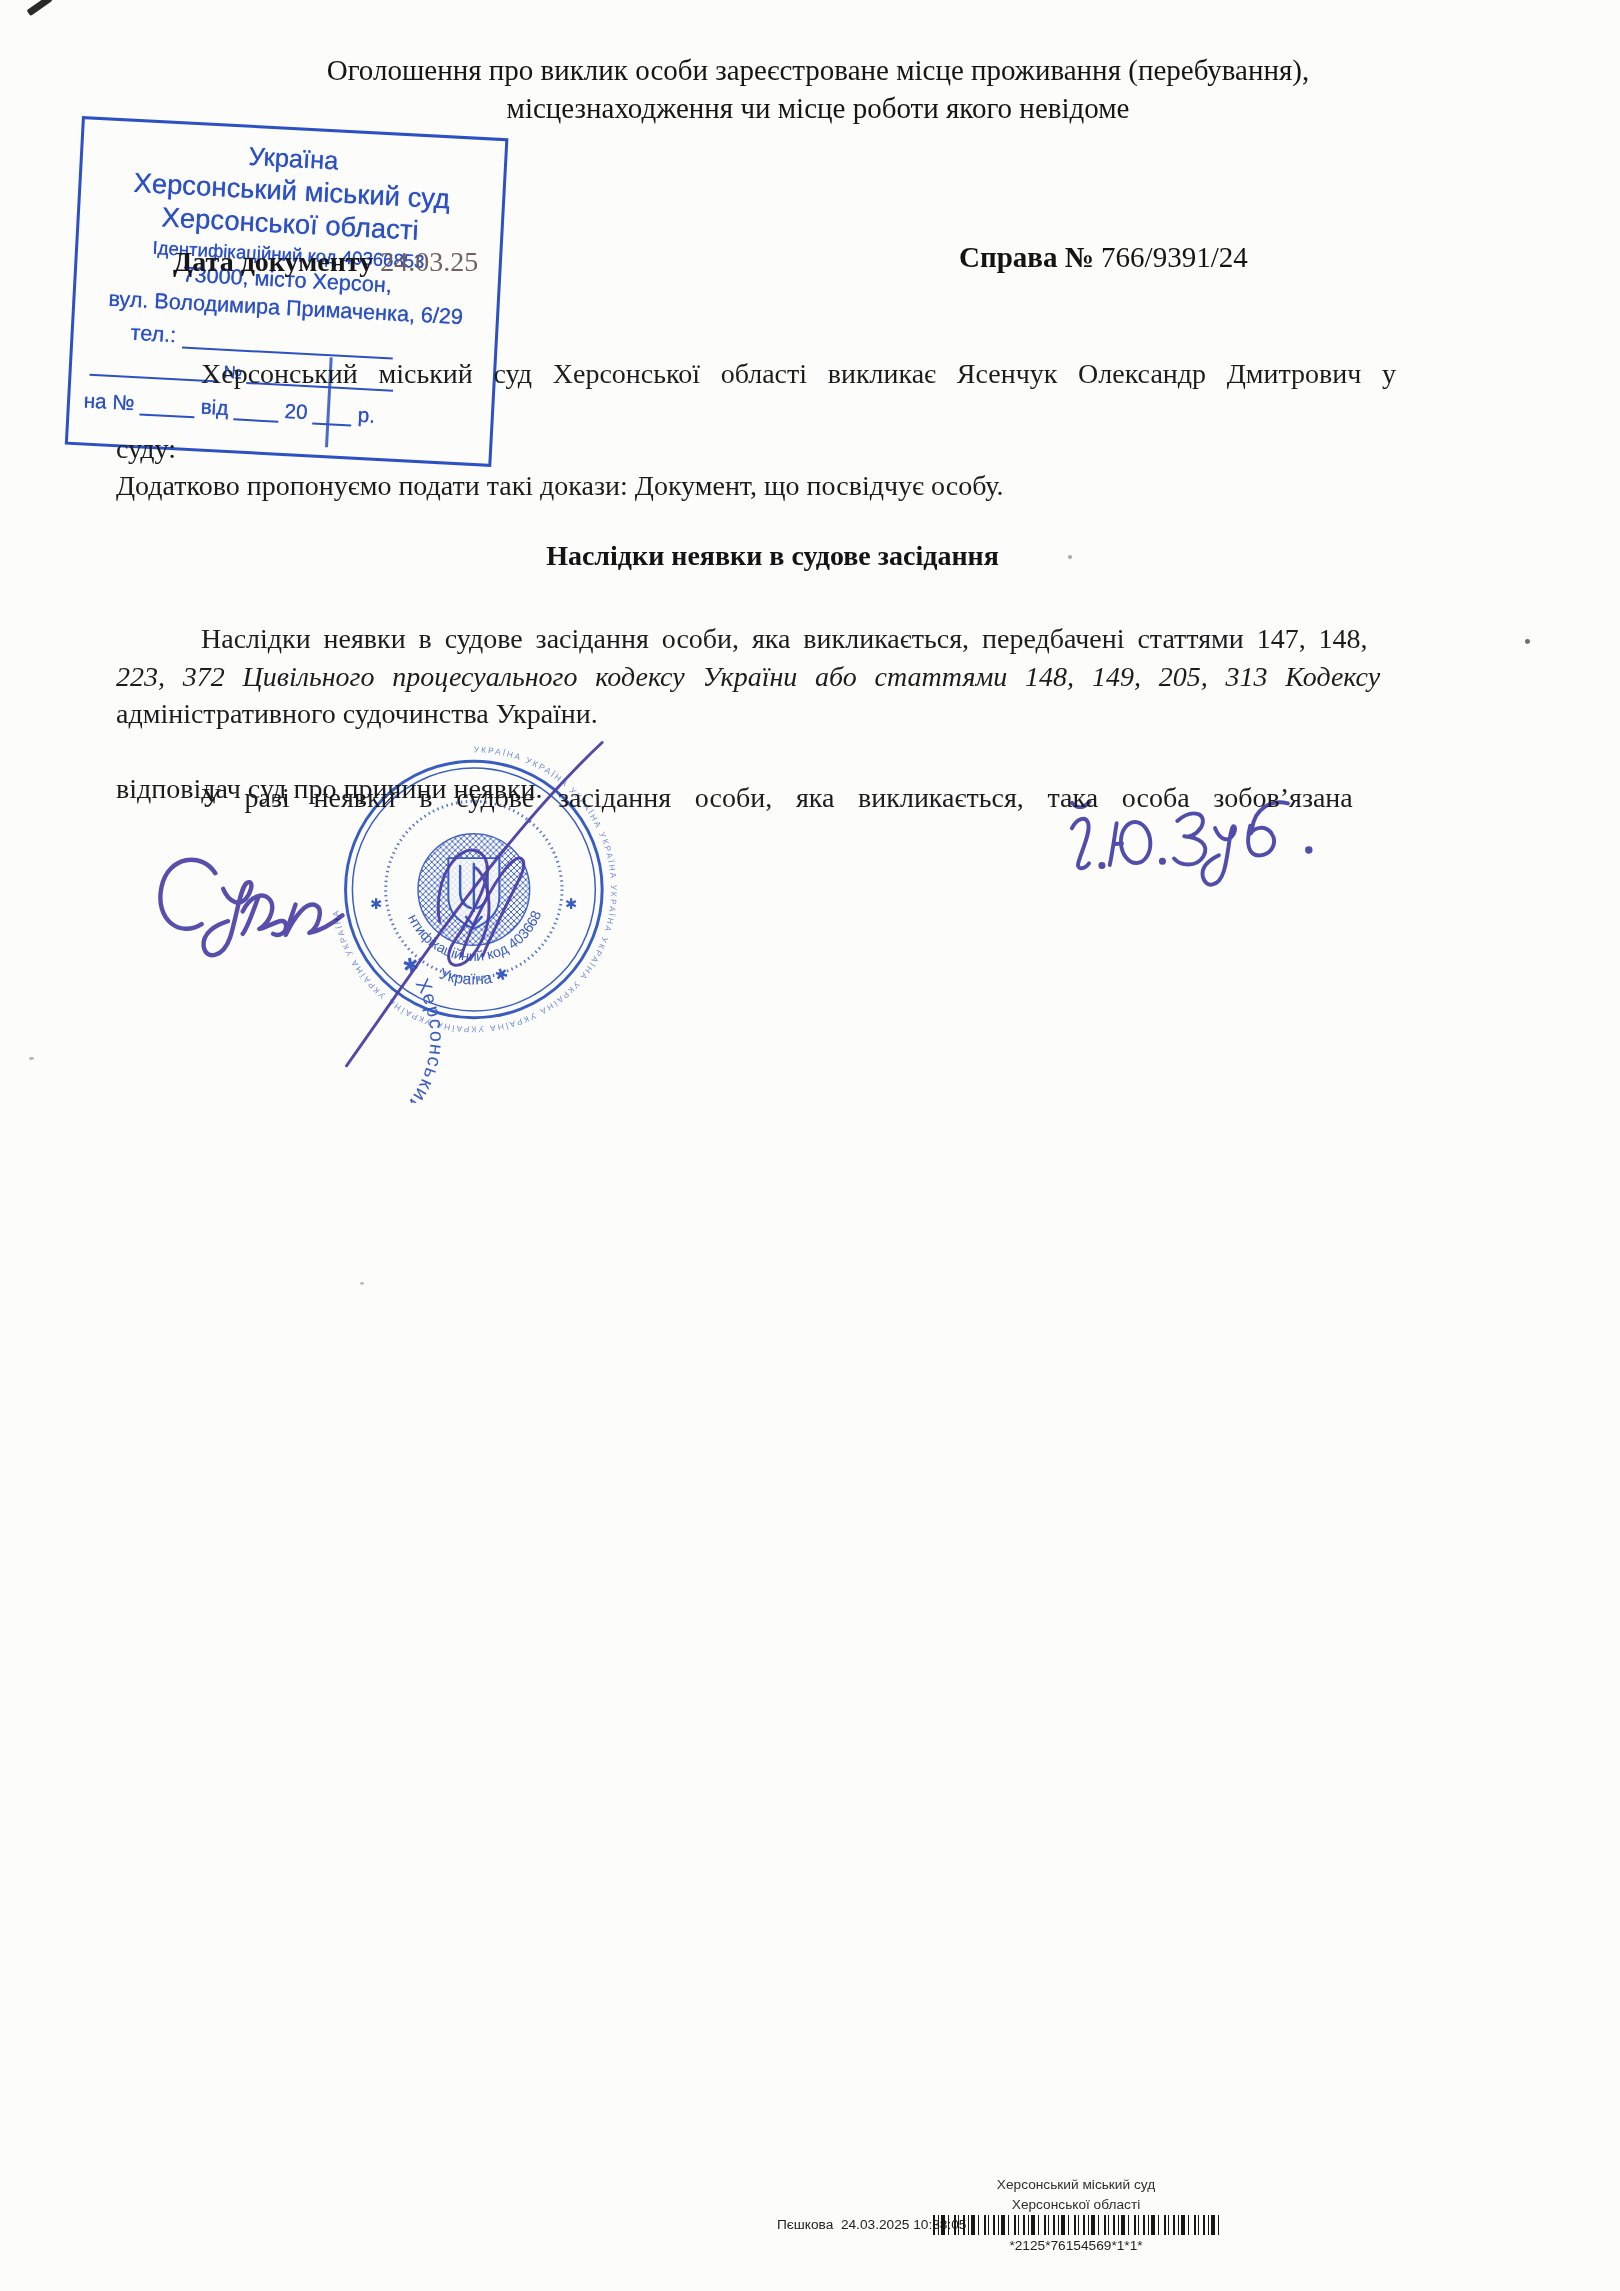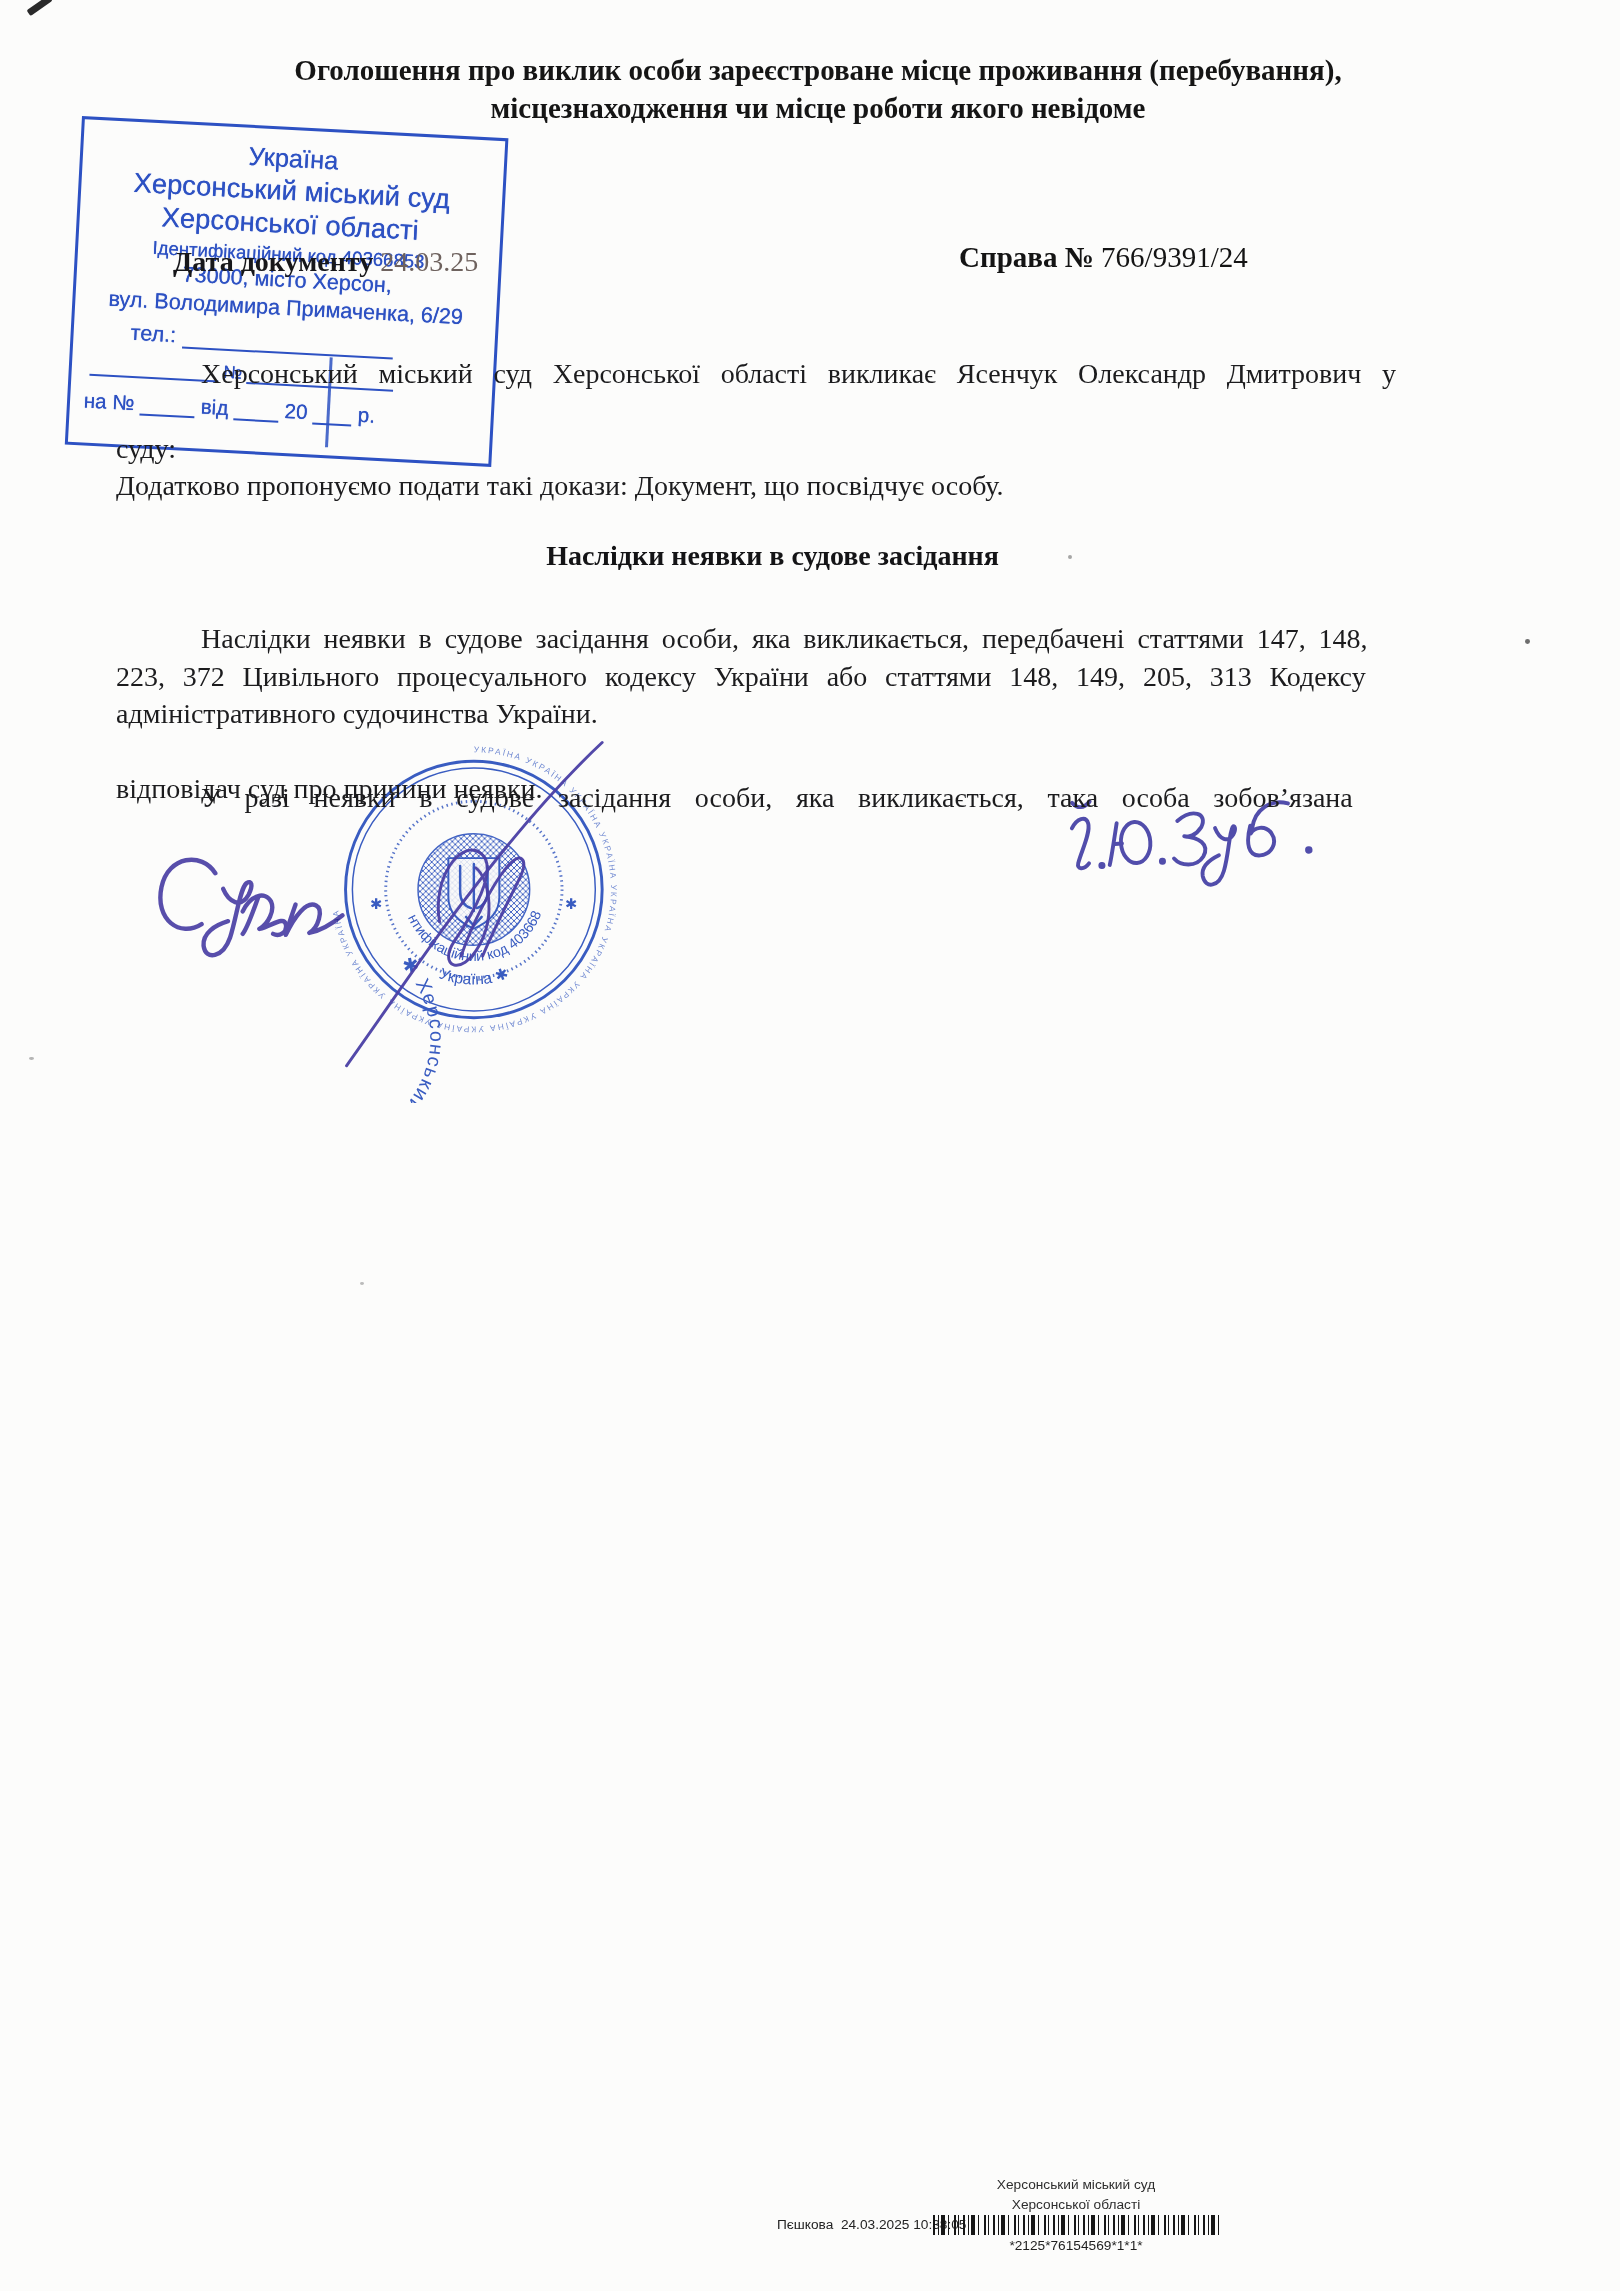--- a/index.html
+++ b/index.html
@@ -4,29 +4,29 @@
 <style>
   html,body{margin:0;padding:0;background:#e8e8e8;}
   #page{
     position:relative;width:1620px;height:2292px;margin:0 auto;
     background:#fcfcfb;overflow:hidden;
     font-family:"Liberation Serif", serif;color:#1d1d1f;
   }
   .abs{position:absolute;}
   
   .doc-title{left:127px;top:51px;width:1382px;text-align:center;
-    font-weight:bold;font-size:29px;line-height:38px;color:#151515;}
+    font-weight:normal;font-size:29px;line-height:38px;color:#151515;}
   .case-line{left:959px;top:241px;font-size:29px;color:#141414;white-space:nowrap;}
   .case-line b{font-weight:bold;}
   .date-line{left:173px;top:246px;font-size:28px;white-space:nowrap;z-index:5;}
   .date-line .lbl{font-weight:bold;color:#17171a;}
   .date-line .val{color:#6e625e;}
   .bodyline{font-size:28px;line-height:33px;color:#1c1c1e;white-space:pre;z-index:5;}
   .ws14{word-spacing:13.7px;} .ws5{word-spacing:4.9px;} .ws6{word-spacing:5.9px;}
-  .ws11{word-spacing:10.8px;} .ws17{word-spacing:16.7px;}
+  .ws11{word-spacing:10.8px;font-style:italic;} .ws17{word-spacing:16.7px;}
   .section-heading{left:116px;top:540px;width:1313px;text-align:center;
     font-weight:bold;font-size:28px;color:#141416;z-index:5;}
   
   .corner-stamp{
     left:82px;top:116px;width:421px;height:323px;
     border:3.9px solid #2d52c6;transform:rotate(3deg);transform-origin:0 0;
     color:#2d52c6;font-family:"Liberation Sans", sans-serif;
     mix-blend-mode:multiply;z-index:2;
   }
   .corner-stamp *{text-shadow:0 0 0.7px currentColor;}

